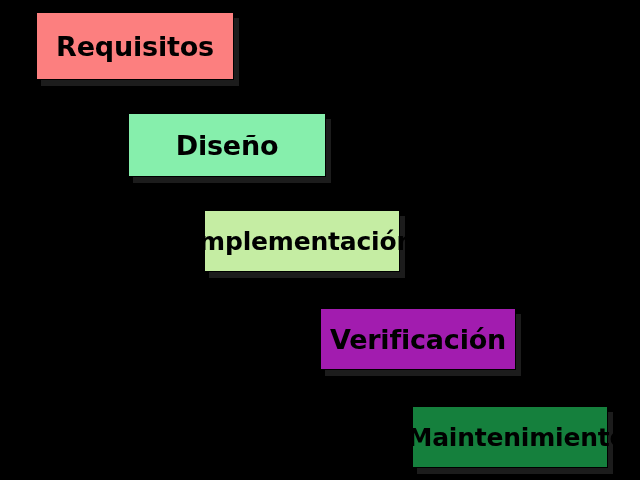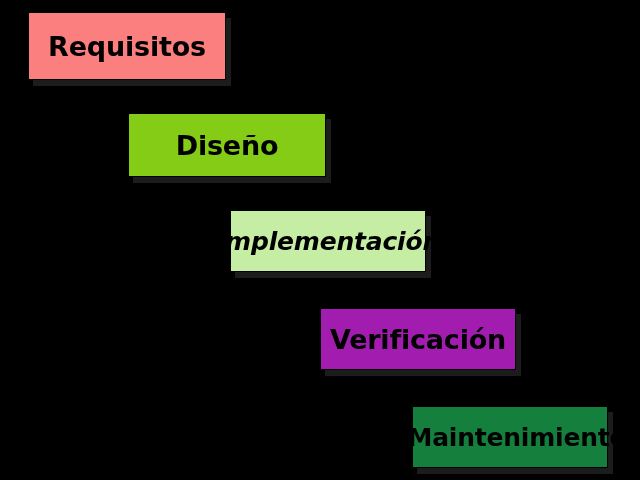--- a/index.html
+++ b/index.html
@@ -32,38 +32,38 @@
   .phase-label {
     color: #000000;
     font-family: "DejaVu Sans", sans-serif;
     font-weight: bold;
     font-size: 27px;
     line-height: 1;
     letter-spacing: -0.2px;
     white-space: nowrap;
   }
   
-  .step-0 { left: 28px;  top: 12px;  width: 198px; height: 68px; }
+  .step-0 { left: 36px;  top: 12px;  width: 198px; height: 68px; }
   .step-1 { left: 128px; top: 113px; width: 198px; height: 64px; }
-  .step-2 { left: 230px; top: 210px; width: 196px; height: 62px; font-style: italic; }
+  .step-2 { left: 204px; top: 210px; width: 196px; height: 62px; }
   .step-3 { left: 320px; top: 308px; width: 196px; height: 62px; }
   .step-4 { left: 412px; top: 406px; width: 196px; height: 62px; }
   .step-2 .phase-label { font-size: 25px; }
   .step-4 .phase-label { font-size: 25px; margin-right: -14px; }
 </style>
 </head>
 <body style="background: rgb(0, 0, 0);">
 
 <div id="diagram-canvas" style="background: rgb(0, 0, 0);">
 
   <div class="phase-box step-0" style="background-color: rgb(252, 127, 127);">
     <span class="phase-label">Requisitos</span>
   </div>
 
-  <div class="phase-box step-1" style="background-color: #84cc16;">
+  <div class="phase-box step-1" style="background-color: #86efac;">
     <span class="phase-label">Diseño</span>
   </div>
 
   <div class="phase-box step-2" style="background-color: rgb(197, 237, 163);">
     <span class="phase-label">Implementación</span>
   </div>
 
   <div class="phase-box step-3" style="background-color: #a21caf; text-align: right;">
     <span class="phase-label">Verificación</span>
   </div>

